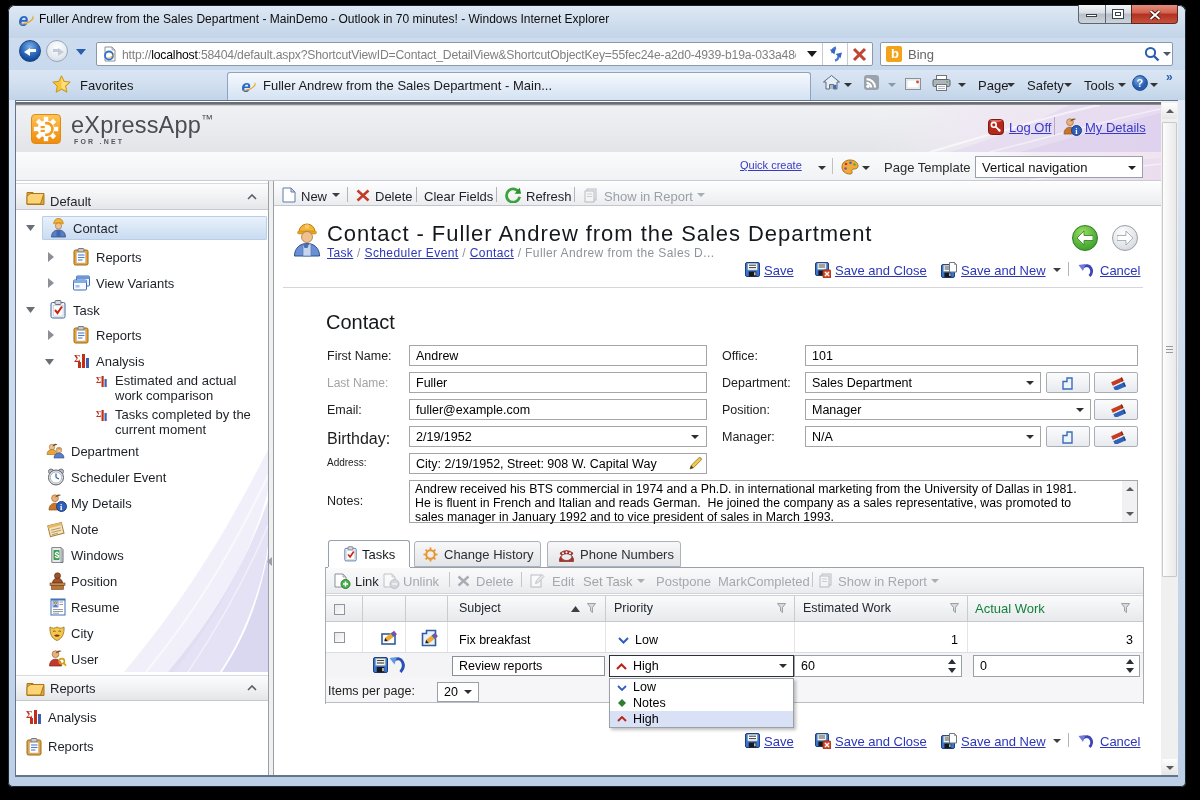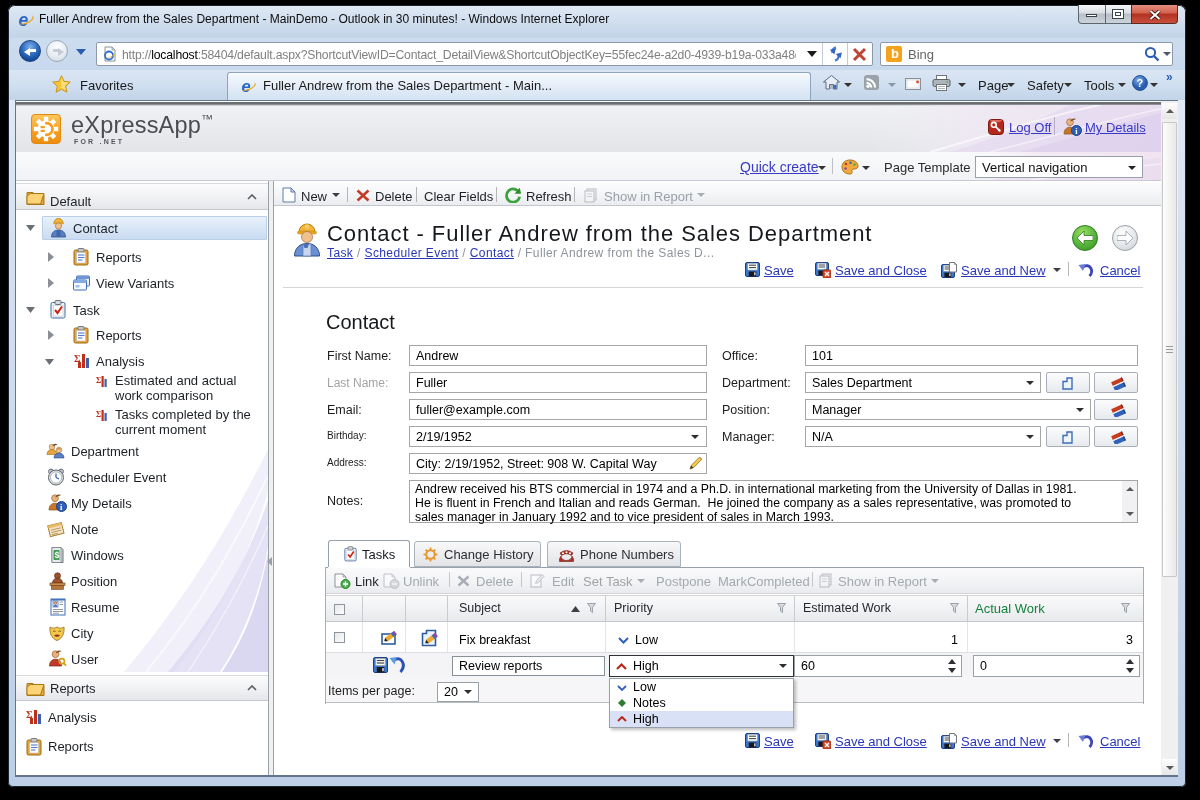--- a/index.html
+++ b/index.html
@@ -11,21 +11,21 @@
 </style></head>
 <body>
 
 <div class="abs" id="win" style="left:8px;top:5px;width:1178px;height:782px;border-radius:7px 7px 5px 5px;background:linear-gradient(180deg,#e9f0f9 0%,#d4e1f1 30%,#bccfe6 100%);box-shadow:0 0 0 1px #1a2430 inset"></div>
 
 <div class="abs" id="titlebar" style="left:9px;top:6px;width:1176px;height:32px;border-radius:6px 6px 0 0;background:linear-gradient(180deg,#dfe8f4 0%,#d0deee 50%,#c3d4e9 100%)"></div>
 <svg class="abs" width="18" height="17" viewBox="0 0 18 17" style="left:17px;top:11px">
     <text x="1.5" y="14.5" font-size="17.5" font-weight="bold" font-style="italic" fill="#2a66c8" font-family="Liberation Sans">e</text>
     <path d="M0.5 12.5 Q9 16 16 8.5 Q17.5 5.5 15.5 4.5 Q16.5 8.5 9.5 11.5 Q4 13.5 0.5 12.5z" fill="#e8a81f"></path>
   </svg>
-<div class="abs" style="left:39px;top:12px;font-size:12px;color:#0c0c0c">Fuller Andrew from the Sales Department - MainDemo - Outlook in 30 minutes! - Windows Internet Explorer</div>
+<div class="abs" style="left:39px;top:12px;font-size:12px;color:#0c0c0c">Fuller Andrew from the Sales Department - MainDemo - Outlook in 70 minutes! - Windows Internet Explorer</div>
 
 <div class="abs" style="left:1078px;top:5px;width:28px;height:19px;border-radius:0 0 0 4px;background:linear-gradient(180deg,#f4f6f8 0%,#d9dee4 45%,#b8bfc8 50%,#ccd3da 100%);border:1px solid #5b6671;border-top:none"></div>
 <div class="abs" style="left:1105px;top:5px;width:27px;height:19px;background:linear-gradient(180deg,#f4f6f8 0%,#d9dee4 45%,#b8bfc8 50%,#ccd3da 100%);border:1px solid #5b6671;border-top:none"></div>
 <div class="abs" style="left:1131px;top:5px;width:47px;height:19px;border-radius:0 0 4px 0;background:linear-gradient(180deg,#e48d7f 0%,#d2614d 45%,#b03121 50%,#c8503c 100%);border:1px solid #5b2a22;border-top:none"></div>
 <div class="abs" style="left:1086px;top:14px;width:11px;height:3px;background:#fff;border:1px solid #39414b"></div>
 <div class="abs" style="left:1112px;top:9px;width:12px;height:10px;border:1px solid #39414b;background:#fff"></div>
 <div class="abs" style="left:1115px;top:12px;width:6px;height:4px;border:1px solid #39414b;background:#fff"></div>
 <svg class="abs" width="12" height="10" viewBox="0 0 12 10" style="left:1149px;top:10px">
     <path d="M1.5 1 L10.5 9 M10.5 1 L1.5 9" stroke="#3c1410" stroke-width="3.6"></path>
     <path d="M1.5 1 L10.5 9 M10.5 1 L1.5 9" stroke="#fff" stroke-width="1.8"></path>
@@ -207,21 +207,21 @@
   <linearGradient id="fadeQ" x1="0" y1="0" x2="1" y2="0">
    <stop offset="0" stop-color="#f6f7f9" stop-opacity="0"></stop>
         <stop offset="0.4" stop-color="#f3eaf3" stop-opacity="0.9"></stop>
         <stop offset="1" stop-color="#f1e4f0"></stop>
   </linearGradient>
  </defs>
  <rect width="211" height="28" fill="url(#fadeQ)"></rect>
  <path d="M40 28 C90 20 160 10 211 6 L211 28 Z" fill="#e7d8ec" opacity="0.6"></path>
  <path d="M80 28 C130 22 180 15 211 12" stroke="#fff" stroke-width="1.5" fill="none" opacity="0.5"></path>
 </svg>
-<div class="abs" style="left:740px;top:159px;font-size:14px"><a class="lnk">Quick create</a></div>
+<div class="abs" style="left:740px;top:159px;font-size:11px"><a class="lnk">Quick create</a></div>
 <div class="abs tri-d" style="left:818px;top:166px;border-top-color:#333"></div>
 <div class="abs" style="left:832px;top:158px;width:1px;height:16px;background:#c0c0c8"></div>
 <svg class="abs" width="18" height="16" viewBox="0 0 18 16" style="left:841px;top:159px">
     <path d="M9 1 C4 1 1 4 1 8 c0 4 3 7 8 7 2 0 2.5-1.2 2-2.5 -0.5-1.4 0.3-2.5 2-2.5 2.5 0 4-1 4-3 C17 3.5 13.5 1 9 1z" fill="#f2a93b" stroke="#a9741f"></path>
     <circle cx="5" cy="5" r="1.3" fill="#c0392b"></circle>
     <circle cx="9.5" cy="3.8" r="1.3" fill="#3c6cb8"></circle>
     <circle cx="13.5" cy="5.5" r="1.3" fill="#4caf50"></circle>
     <circle cx="4.5" cy="9.5" r="1.3" fill="#8e44ad"></circle>
   </svg>
 <div class="abs tri-d" style="left:862px;top:166px;border-top-color:#333"></div>
@@ -568,21 +568,21 @@
       <path d="M4 5.5 Q10.5 1.5 13 6.5 Q15 10.5 11.5 14" stroke="#3c46b8" stroke-width="2.8" fill="none"></path>
       <path d="M0.5 3 L7.5 2 L5 9 Z" fill="#6e7ad8"></path>
     </svg>
 <div class="abs" style="left:1100px;top:263px;font-size:13px"><a class="glnk">Cancel</a></div>
 <div class="abs" style="left:283px;top:287px;width:860px;height:1px;background:#d5d6da"></div>
 
 <div class="abs" style="left:326px;top:311px;font-size:20px;color:#15181c">Contact</div>
 <div class="abs" style="left:327px;top:349px;font-size:12.5px;color:#1c1c1c">First Name:</div>
 <div class="abs" style="left:327px;top:376px;font-size:12px;color:#a3a3a3">Last Name:</div>
 <div class="abs" style="left:327px;top:403px;font-size:12.5px;color:#1c1c1c">Email:</div>
-<div class="abs" style="left:327px;top:430px;font-size:10px;color:#1c1c1c">Birthday:</div>
+<div class="abs" style="left:327px;top:430px;font-size:16px;color:#1c1c1c">Birthday:</div>
 <div class="abs" style="left:327px;top:457px;font-size:10px;color:#1c1c1c">Address:</div>
 <div class="abs" style="left:327px;top:494px;font-size:12.5px;color:#1c1c1c">Notes:</div>
 <div class="abs" style="left:722px;top:349px;font-size:12.5px;color:#1c1c1c">Office:</div>
 <div class="abs" style="left:722px;top:376px;font-size:12.5px;color:#1c1c1c">Department:</div>
 <div class="abs" style="left:722px;top:403px;font-size:12.5px;color:#1c1c1c">Position:</div>
 <div class="abs" style="left:722px;top:430px;font-size:12.5px;color:#1c1c1c">Manager:</div>
 
 <div class="abs" style="left:409px;top:345px;width:298px;height:21px;border:1px solid #a6a6a6;background:#fff;font-size:12.5px;color:#000;padding:3px 0 0 6px">Andrew</div>
 <div class="abs" style="left:409px;top:372px;width:298px;height:21px;border:1px solid #a6a6a6;background:#fff;font-size:12.5px;color:#000;padding:3px 0 0 6px">Fuller</div>
 <div class="abs" style="left:409px;top:399px;width:298px;height:21px;border:1px solid #a6a6a6;background:#fff;font-size:12.5px;color:#000;padding:3px 0 0 6px">fuller@example.com</div>

